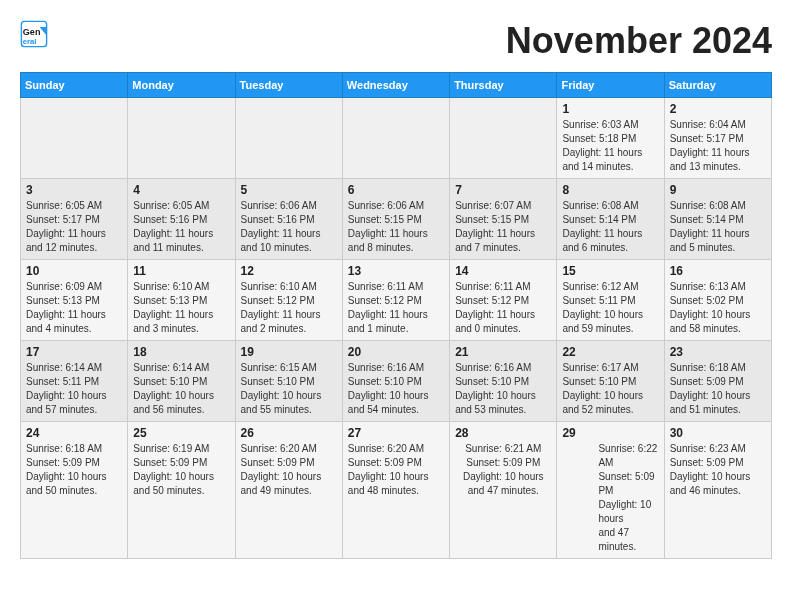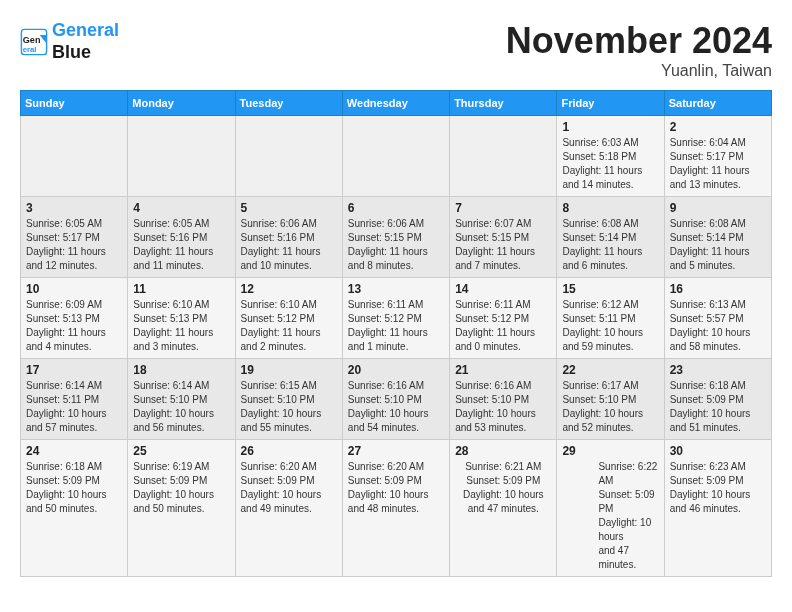--- a/index.html
+++ b/index.html
@@ -93,29 +93,23 @@
 <body>
 
 <div class="header">
   <div class="logo">
     <svg class="logo-icon" viewBox="0 0 40 40">
       <rect x="2" y="2" width="36" height="36" rx="4" fill="#fff" stroke="#2196F3" stroke-width="2"></rect>
       <text x="4" y="22" font-size="13" font-weight="bold" fill="#1a1a1a">Gen</text>
       <text x="4" y="34" font-size="11" font-weight="bold" fill="#2196F3">eral</text>
       <polygon points="28,10 38,10 38,22" fill="#2196F3"></polygon>
     </svg>
-    <div>
-      <div class="logo-text">
-        <span>General</span><br>Blue
-      </div>
-    </div>
   </div>
   <div class="title-block">
     <div class="month-title">November 2024</div>
-    <div class="location">Yuanlin, Taiwan</div>
   </div>
 </div>
 
 <table>
   <thead>
     <tr>
     <th>Sunday</th>
         <th>Monday</th>
         <th>Tuesday</th>
         <th>Wednesday</th>
@@ -236,21 +230,21 @@
         <td>
           <span class="day-num">15</span>
           <div class="day-info" style="white-space: pre-line;">Sunrise: 6:12 AM
 Sunset: 5:11 PM
 Daylight: 10 hours
 and 59 minutes.</div>
         </td>
         <td>
           <span class="day-num">16</span>
           <div class="day-info" style="white-space: pre-line;">Sunrise: 6:13 AM
-Sunset: 5:57 PM
+Sunset: 5:02 PM
 Daylight: 10 hours
 and 58 minutes.</div>
         </td>
       </tr>
       <tr>
         <td>
           <span class="day-num">17</span>
           <div class="day-info" style="white-space: pre-line;">Sunrise: 6:14 AM
 Sunset: 5:11 PM
 Daylight: 10 hours

